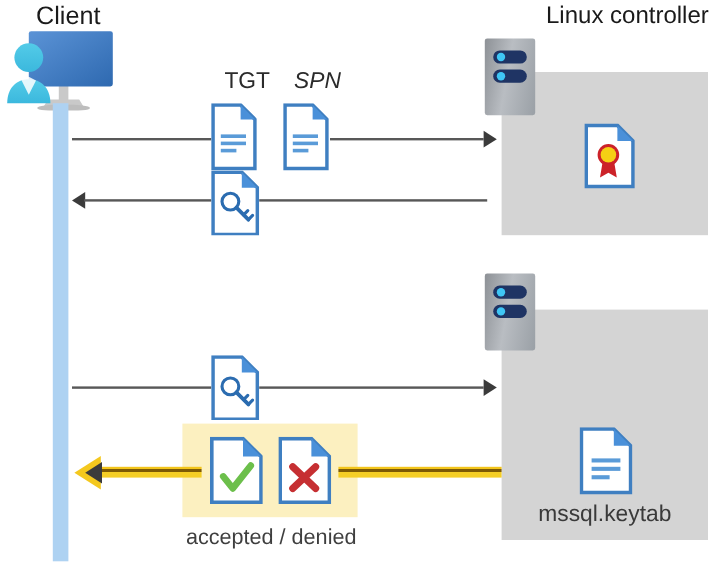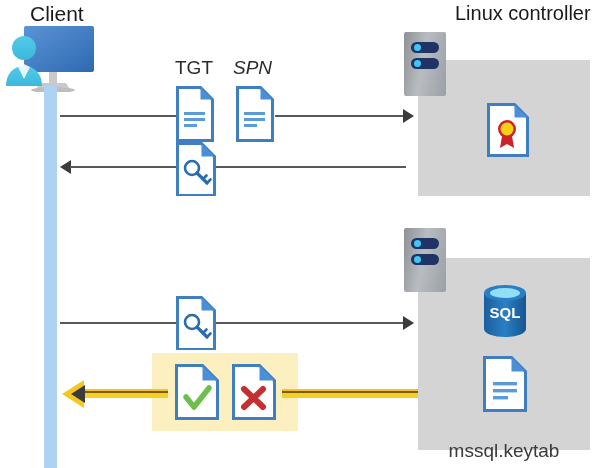--- a/index.html
+++ b/index.html
@@ -7,25 +7,25 @@
        font-family:"Liberation Sans","DejaVu Sans",sans-serif;}
   .stage{position:absolute;left:0;top:0;width:600px;height:468px;}
   .abs{position:absolute;}
 
   
   .title-bold{font-weight:normal;color:#1a1a1a;line-height:1.12;}
   #client-title{left:30px;top:2px;font-size:21px;}
   #dc-title{left:455px;top:2px;font-size:20px;width:140px;}
   #linux-title{left:451px;top:226px;font-size:20px;width:150px;}
 
-  .doclabel{font-size:19px;color:#2b2b2b;}
+  .doclabel{font-size:19px;color:#2b2b2b;margin-left:12px;}
   #tgt-label{left:175px;top:57px;}
   #spn-label{left:233px;top:57px;font-style:italic;}
 
-  #keytab-label{left:418px;top:440px;width:172px;text-align:center;
+  #keytab-label{left:418px;top:418px;width:172px;text-align:center;
                 font-size:19px;color:#3a3a3a;}
   #accepted-label{left:140px;top:437px;width:172px;text-align:center;
                   font-size:18px;color:#3f3f3f;}
 
   
   #lifeline{left:44px;top:86px;width:13px;height:382px;background:#aed2f2;}
 
   
   .panel{background:#d4d4d4;}
   #dc-panel{left:418px;top:60px;width:172px;height:136px;}
@@ -123,35 +123,20 @@
   <div class="abs panel" id="linux-panel"></div>
   <div class="abs rack" id="linux-rack">
     <div class="bay b1">
         <span class="led"></span>
       </div>
     <div class="bay b2">
         <span class="led"></span>
       </div>
   </div>
 
-  <div class="doc" style="left:481px;top:283px;">
-    <svg width="48" height="56" viewBox="0 0 48 56">
-      <defs>
-        <linearGradient id="sqlg" x1="0" y1="0" x2="1" y2="0">
-          <stop offset="0" stop-color="#1b5e9e"></stop>
-            <stop offset=".5" stop-color="#2a7fc4"></stop>
-          <stop offset="1" stop-color="#17558f"></stop>
-        </linearGradient>
-      </defs>
-      <path d="M3 10 h42 v36 a21 8 0 0 1 -42 0 z" fill="url(#sqlg)"></path>
-      <ellipse cx="24" cy="10" rx="21" ry="8" fill="#2a7fc4"></ellipse>
-      <ellipse cx="24" cy="10" rx="15" ry="5" fill="#8fe0f7"></ellipse>
-      <text x="24" y="35" font-family="'Liberation Sans',sans-serif" font-size="15" font-weight="bold" fill="#ffffff" text-anchor="middle">SQL</text>
-    </svg>
-  </div>
 
   <div class="doc" style="left:483px;top:356px;">
     <svg width="44" height="56" viewBox="0 0 44 56">
       <path d="M1.5 1.5 h27 l14 14 v39 h-41 z" fill="#ffffff" stroke="#3f7fc1" stroke-width="3"></path>
       <path d="M28.5 1.5 l14 14 h-14 z" fill="#4a90d9"></path>
       <rect x="10" y="26" width="24" height="3.4" fill="#5a9bd8"></rect>
       <rect x="10" y="33" width="24" height="3.4" fill="#5a9bd8"></rect>
       <rect x="10" y="40" width="15" height="3.4" fill="#5a9bd8"></rect>
     </svg>
   </div>
@@ -230,14 +215,15 @@
   </div>
 
   <div class="doc" style="left:232px;top:364px;">
     <svg width="44" height="56" viewBox="0 0 44 56">
       <path d="M1.5 1.5 h26 l15 15 v38 h-41 z" fill="#ffffff" stroke="#3f7fc1" stroke-width="3"></path>
       <path d="M27.5 1.5 l15 15 h-15 z" fill="#4a90d9"></path>
       <path d="M12 25 l19 18 M31 25 l-19 18" fill="none" stroke="#c62f32" stroke-width="6" stroke-linecap="round"></path>
     </svg>
   </div>
 
+  <div class="abs" id="accepted-label">accepted / denied</div>
 
 </div>
 
 </body></html>

